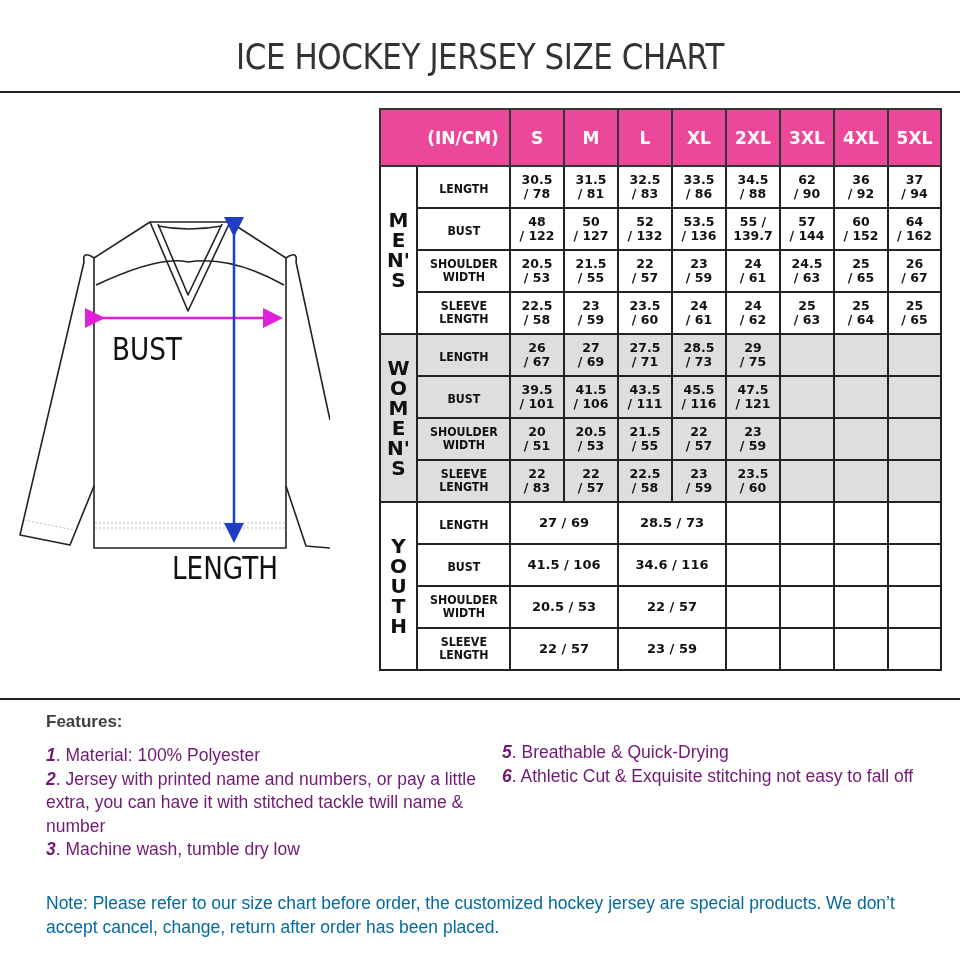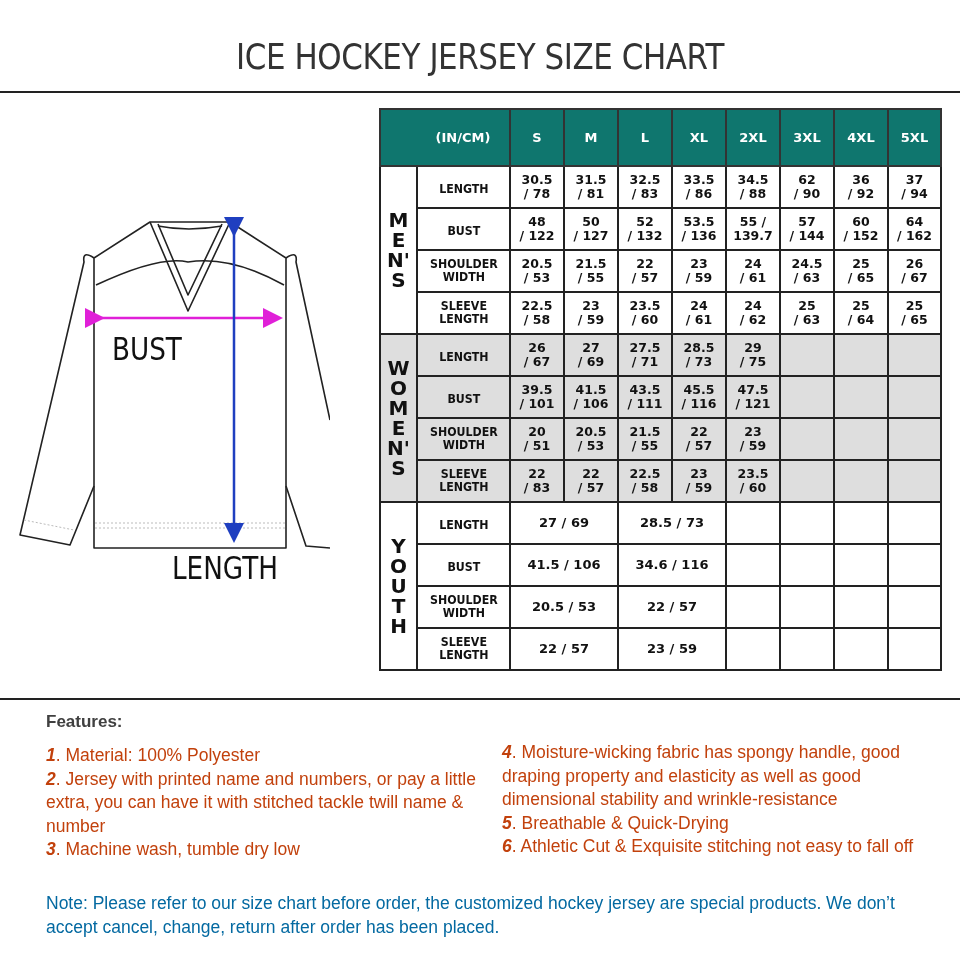--- a/index.html
+++ b/index.html
@@ -20,35 +20,35 @@
   .fig-label.bust { left: 112px; top: 330px; font-size: 32px; }
   .fig-label.length { left: 172px; top: 549px; font-size: 32px; }
 
   
   table.size {
     position: absolute; left: 379px; top: 108px; width: 561px;
     border-collapse: collapse; table-layout: fixed;
     font-family: "DejaVu Sans", sans-serif; font-weight: bold;
   }
   table.size td, table.size th { border: 2px solid #222; padding: 0; text-align: center; vertical-align: middle; }
-  table.size thead th { background: #0f766e; color: #fff; height: 55px; font-size: 13px; border-color: #333; }
+  table.size thead th { background: #ec4899; color: #fff; height: 55px; font-size: 17px; border-color: #333; }
   table.size thead th.corner { border-right: none; }
   table.size thead th.unit { border-left: none; }
   .cell { font-size: 12.5px; line-height: 14px; color: #111; }
   .lbl { font-size: 12px; line-height: 13px; color: #111; transform: scaleX(0.92); display: inline-block; }
   .grp { font-size: 20px; line-height: 20px; color: #111; }
   .grp span { display: block; }
   tbody.men td { height: 40px; background: #fff; }
   tbody.women td { height: 40px; background: #dedede; }
   tbody.youth td { height: 40px; background: #fff; }
   .youth-val { font-size: 13px; border-radius: 14px; }
 
   
   .features-title { position: absolute; left: 46px; top: 712px; font-family: "Liberation Sans", sans-serif; font-weight: bold; font-size: 17px; color: #404040; }
-  .features-col { position: absolute; font-family: "Liberation Sans", sans-serif; font-size: 17.5px; line-height: 23.5px; color: #c2410c; }
+  .features-col { position: absolute; font-family: "Liberation Sans", sans-serif; font-size: 17.5px; line-height: 23.5px; color: #701a75; }
   .features-col.left { left: 46px; top: 744px; width: 445px; }
   .features-col.right { left: 502px; top: 741px; width: 440px; }
   .features-col .num { font-style: italic; font-weight: bold; }
   .note { position: absolute; left: 46px; top: 891px; width: 900px; font-family: "Liberation Sans", sans-serif; font-size: 17.5px; line-height: 24px; color: #0369a1; }
 </style>
 </head>
 <body>
 
 <div class="title">ICE HOCKEY JERSEY SIZE CHART</div>
 <div class="rule top"></div>
@@ -465,18 +465,17 @@
 
 <div class="rule mid"></div>
 
 <div class="features-title">Features:</div>
 <div class="features-col left">
   <div><span class="num">1</span><span>. Material: 100% Polyester</span></div>
   <div><span class="num">2</span><span>. Jersey with printed name and numbers, or pay a little extra, you can have it with stitched tackle twill name &amp; number</span></div>
   <div><span class="num">3</span><span>. Machine wash, tumble dry low</span></div>
 </div>
 <div class="features-col right">
-  <div><span class="num">4</span><span>. Moisture-wicking fabric has spongy handle, good draping property and elasticity as well as good dimensional stability and wrinkle-resistance</span></div>
   <div><span class="num">5</span><span>. Breathable &amp; Quick-Drying</span></div>
   <div><span class="num">6</span><span>. Athletic Cut &amp; Exquisite stitching not easy to fall off</span></div>
 </div>
 
 <div class="note">Note: Please refer to our size chart before order, the customized hockey jersey are special products. We don’t accept cancel, change, return after order has been placed.</div>
 
 </body></html>

